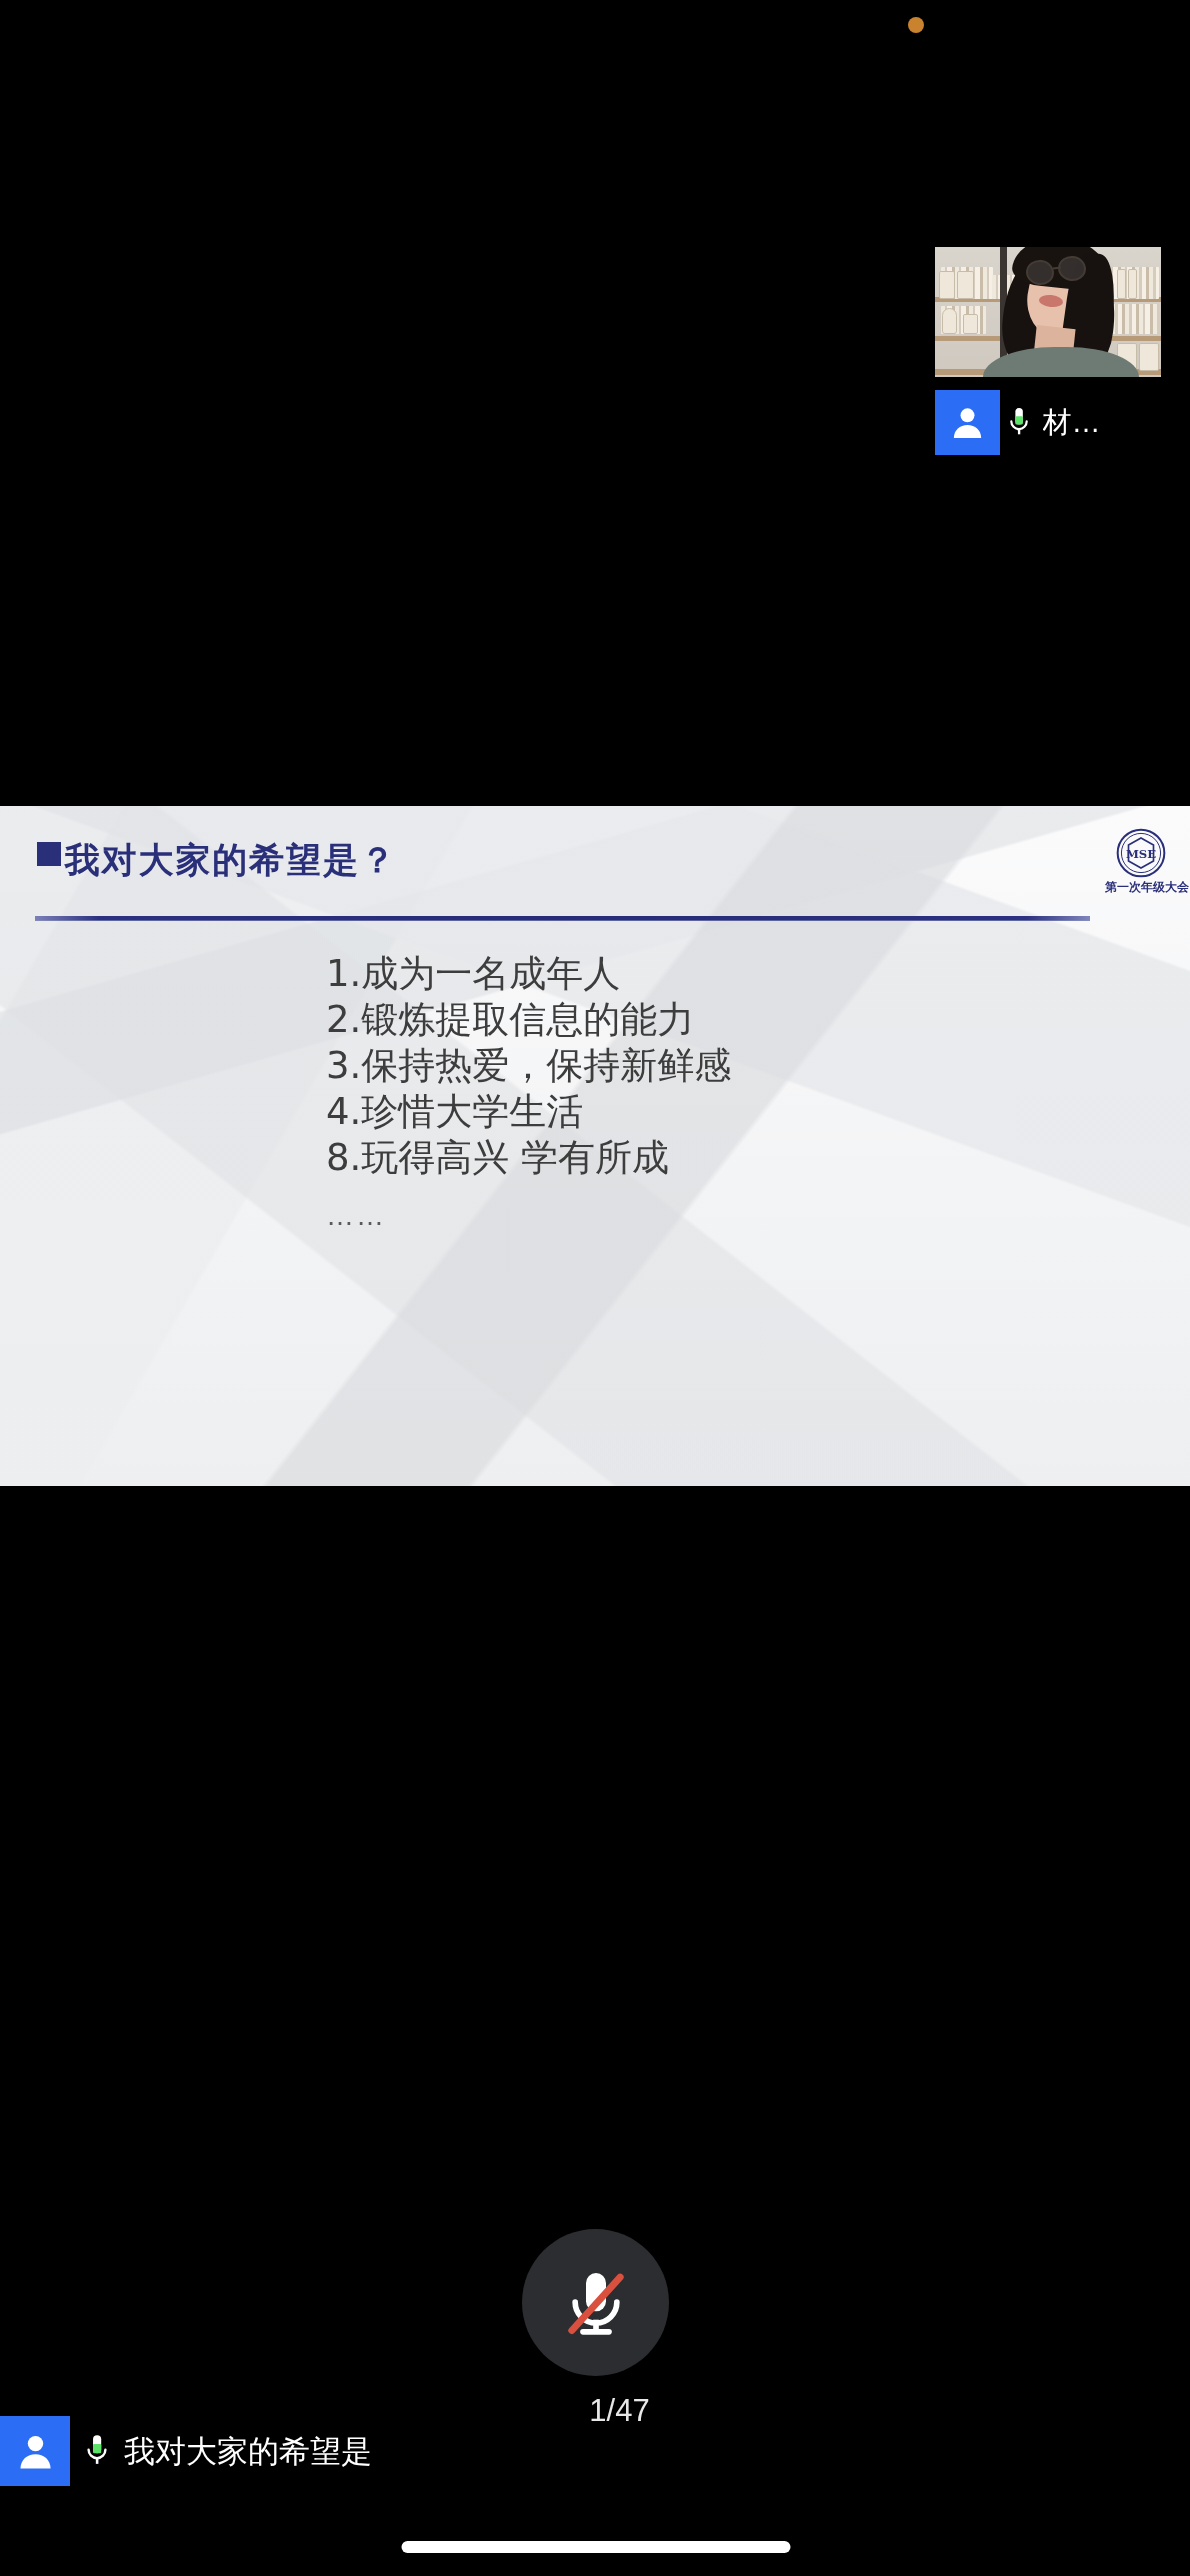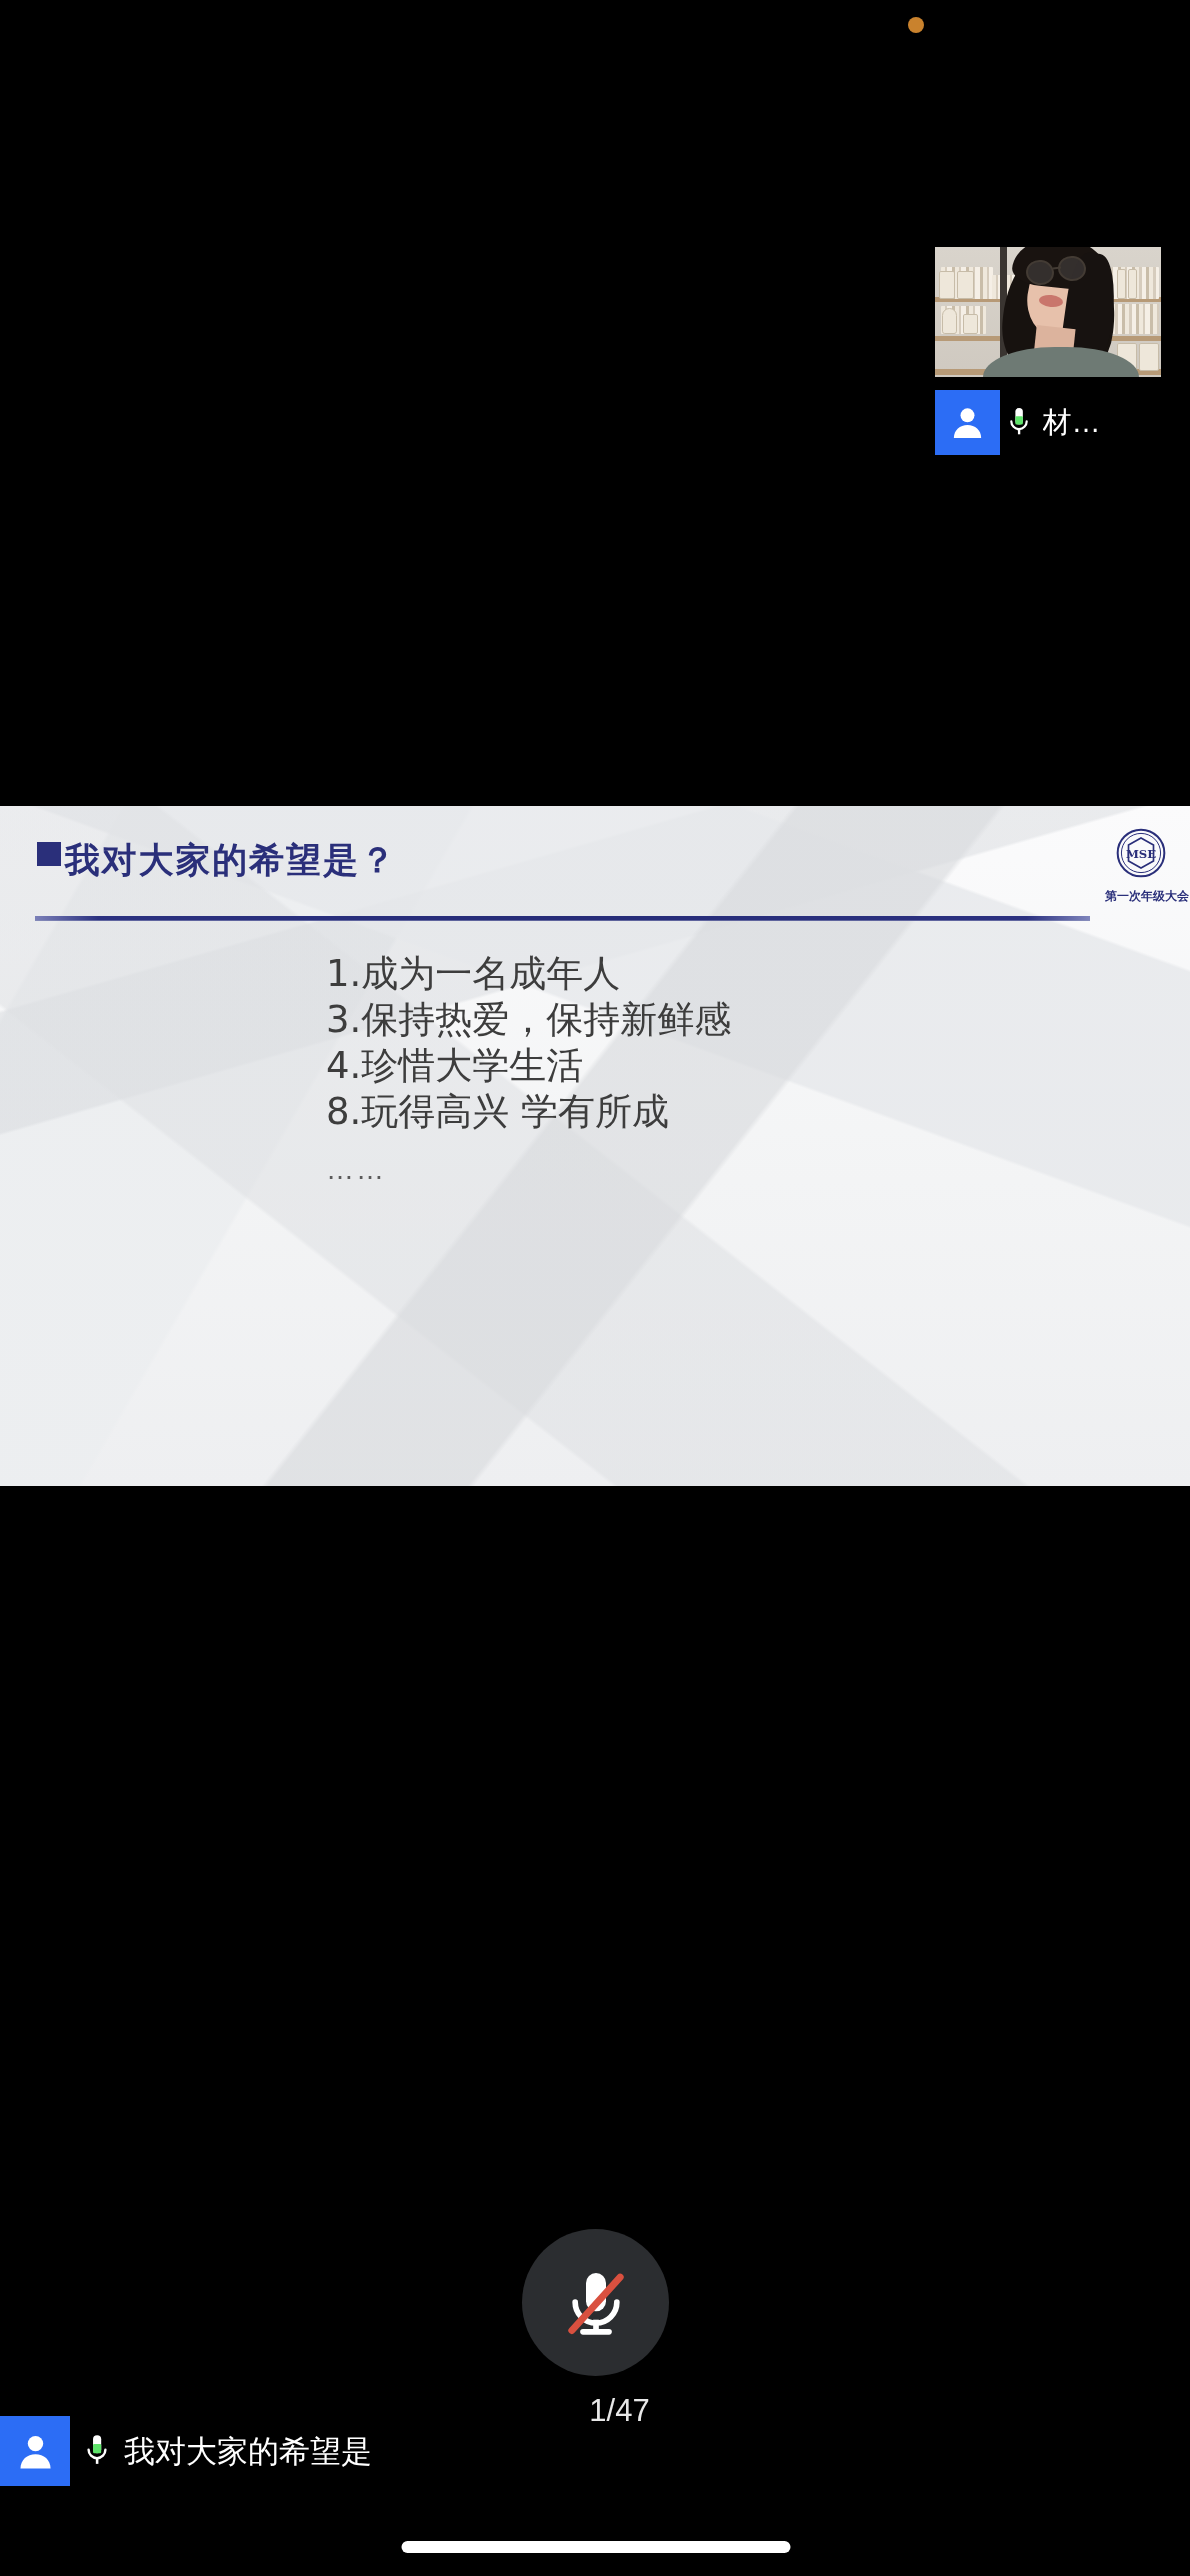--- a/index.html
+++ b/index.html
@@ -154,21 +154,21 @@
     background:linear-gradient(90deg,#7b80b8 0%,#2b3180 6%,#262c78 50%,#2b3180 94%,#8086bd 100%);
     border-bottom:0.9px solid rgba(140,145,185,.55);
   }
 
   #slide-logo{
     position:absolute; left:1105px; top:828px;
     width:72px; text-align:center;
   }
   #slide-logo svg{ width:50px; height:50px; display:block; margin:0 auto; }
   #slide-logo .logo-caption{
-    margin-top:12px; color:#2a2f7a; font-weight:700;
+    margin-top:3px; color:#2a2f7a; font-weight:700;
     font-size:12px; line-height:1; white-space:nowrap;
     letter-spacing:0px;
   }
 
   #slide-body{
     position:absolute; left:326px; top:951px;
     color:#3d3d3d;
   }
   .body-line{
     font-size:37px; line-height:46px; white-space:nowrap;
@@ -286,20 +286,21 @@
     <circle cx="30" cy="30" r="28" fill="none" stroke="#2a2f7a" stroke-width="2.4"></circle>
     <circle cx="30" cy="30" r="23.5" fill="none" stroke="#2a2f7a" stroke-width="1.2"></circle>
     <polygon points="30,12 45,20.5 45,39.5 30,48 15,39.5 15,20.5" fill="none" stroke="#2a2f7a" stroke-width="2"></polygon>
     <text x="30" y="35.5" text-anchor="middle" font-family="'DejaVu Serif', serif" font-size="14" font-weight="bold" fill="#2a2f7a">MSE</text>
   </svg>
   <div class="logo-caption">第一次年级大会</div>
 </div>
 
 <div id="slide-body">
   <div class="body-line">1.成为一名成年人</div>
+  <div class="body-line">2.锻炼提取信息的能力</div>
   <div class="body-line">3.保持热爱，保持新鲜感</div>
   <div class="body-line">4.珍惜大学生活</div>
   <div class="body-line">8.玩得高兴 学有所成</div>
   <div class="body-ellipsis">……</div>
 </div>
 
 <button id="mute-button">
   <svg viewBox="0 0 48 48" aria-hidden="true">
     <rect x="18" y="6" width="12" height="23" rx="6" fill="#ffffff"></rect>
     <path d="M11.5 23.5a12.5 12.5 0 0 0 25 0" fill="none" stroke="#ffffff" stroke-width="3.4" stroke-linecap="round"></path>

